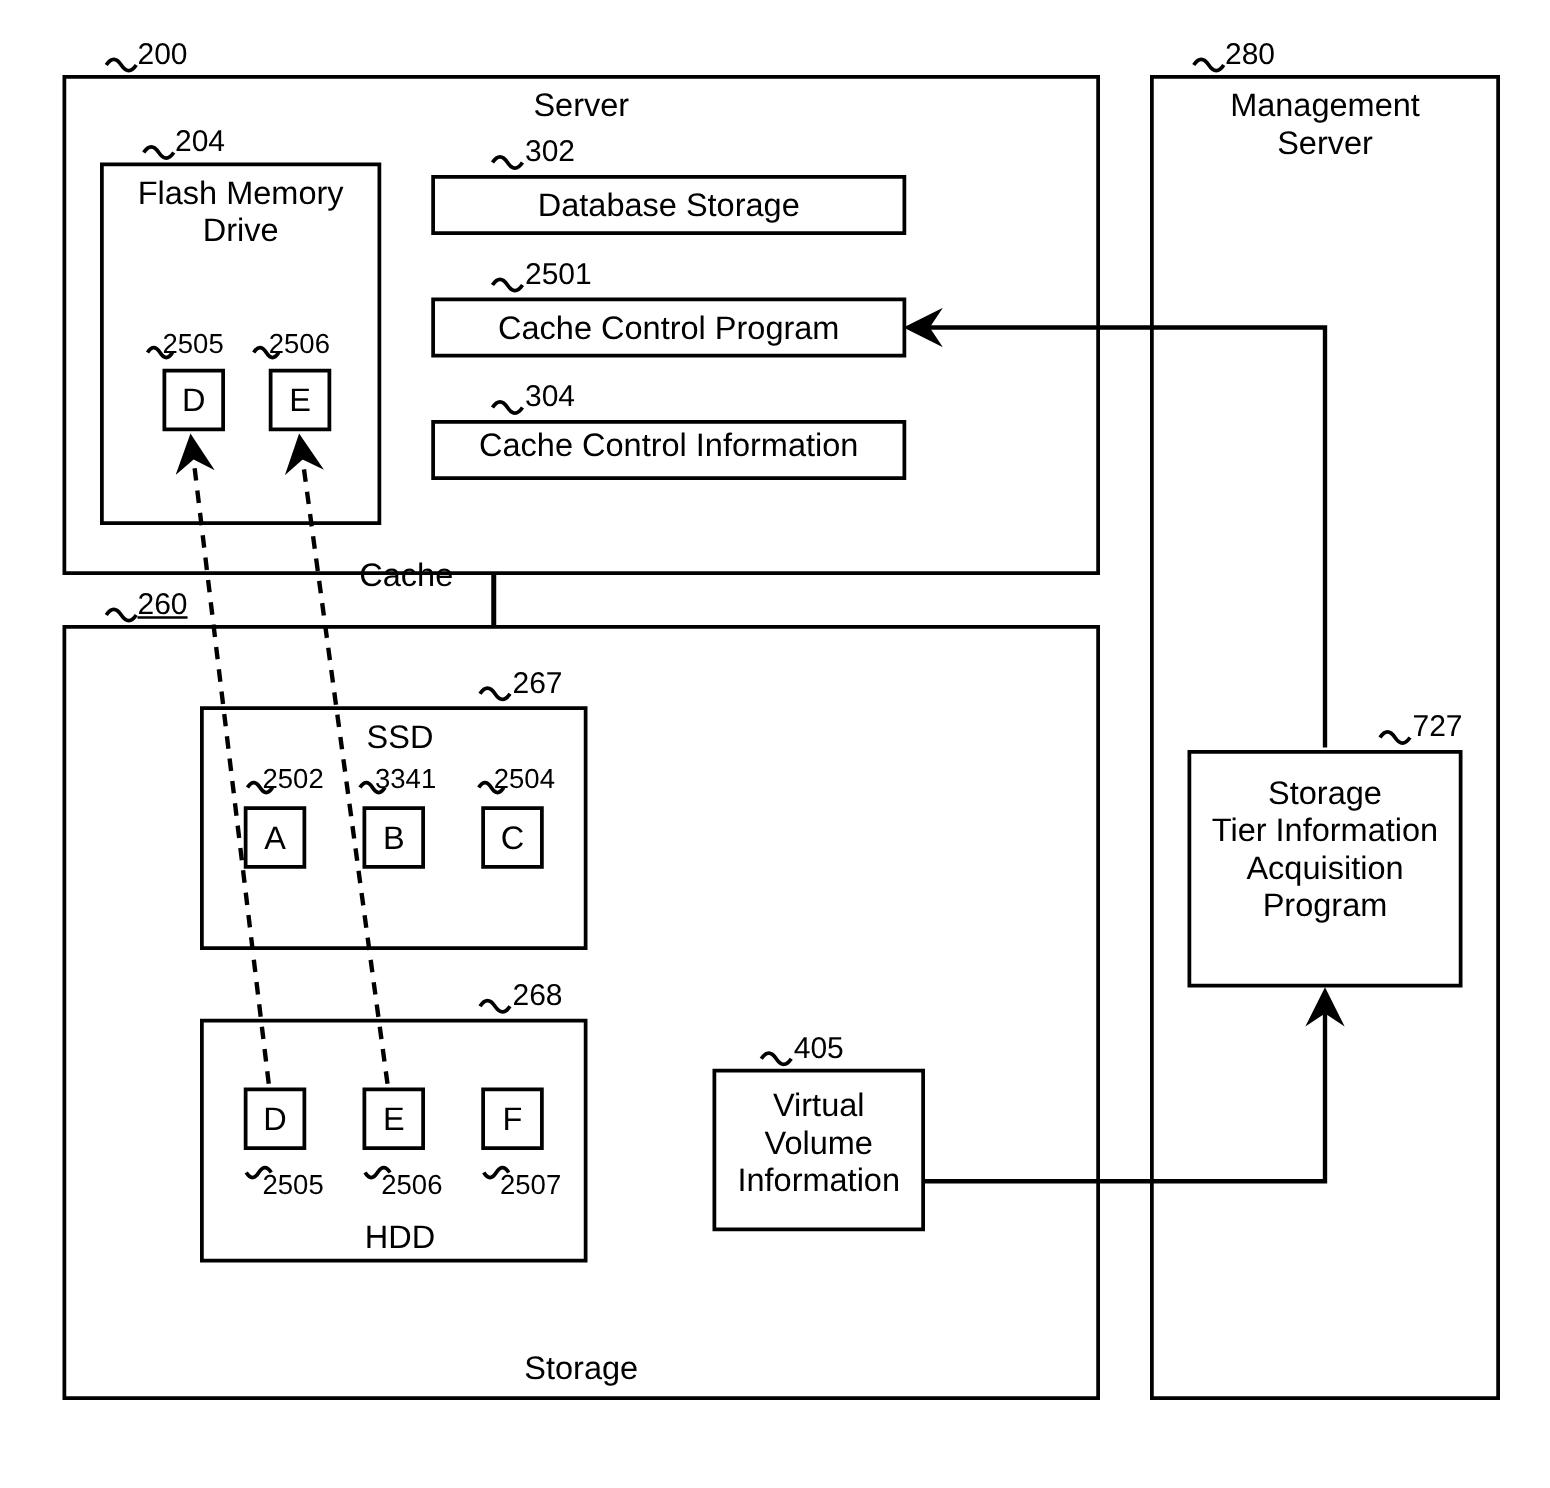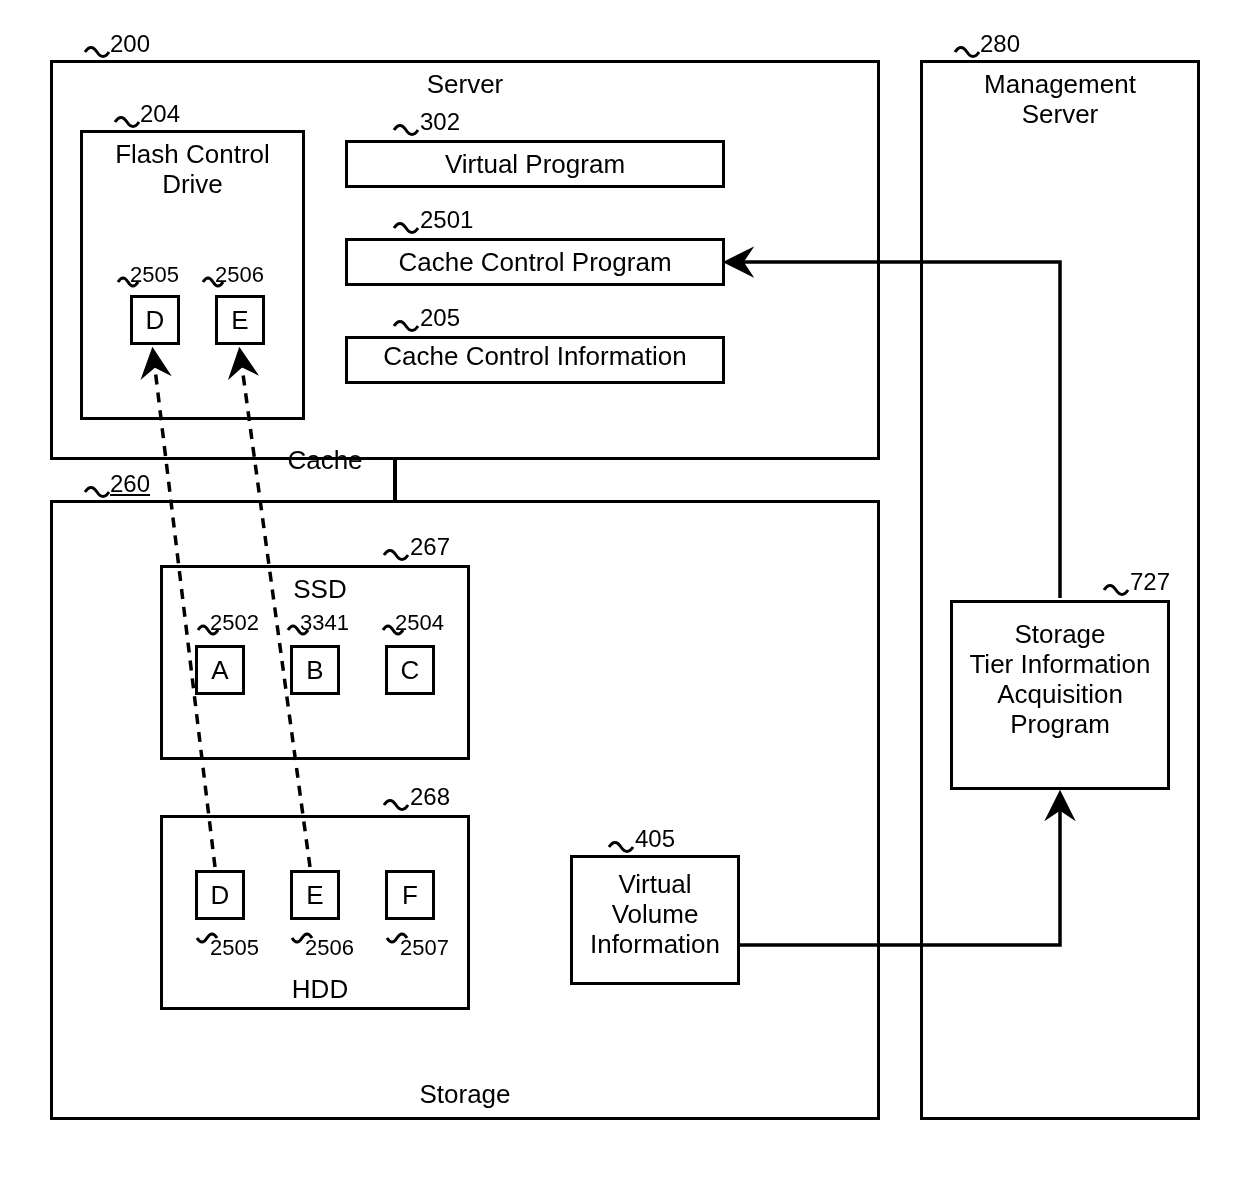--- a/index.html
+++ b/index.html
@@ -17,39 +17,39 @@
 </style>
 </head>
 <body>
 
 <div class="box" style="left:50px; top:60px; width:830px; height:400px;"></div>
 <div class="reflabel" style="left:110px; top:30px;">200</div>
 <div class="label" style="left:340px; top:70px; width:250px;">Server</div>
 
 <div class="box" style="left:80px; top:130px; width:225px; height:290px;"></div>
 <div class="reflabel" style="left:140px; top:100px;">204</div>
-<div class="label" style="left:85px; top:140px; width:215px; white-space:pre-line;">Flash Control
+<div class="label" style="left:85px; top:140px; width:215px; white-space:pre-line;">Flash Memory
 Drive</div>
 <div class="label" style="left:255px; top:422px; width:140px;margin-top:24px;">Cache</div>
 
 <div class="small" style="left:130px; top:295px;">D</div>
 <div class="reflabel" style="left:130px; top:262px; font-size:22px;">2505</div>
 <div class="small" style="left:215px; top:295px;">E</div>
 <div class="reflabel" style="left:215px; top:262px; font-size:22px;">2506</div>
 
 <div class="box" style="left:345px; top:140px; width:380px; height:48px;"></div>
 <div class="reflabel" style="left:420px; top:108px;">302</div>
-<div class="label" style="left:345px; top:150px; width:380px;">Virtual Program</div>
+<div class="label" style="left:345px; top:150px; width:380px;">Database Storage</div>
 
 <div class="box" style="left:345px; top:238px; width:380px; height:48px;"></div>
 <div class="reflabel" style="left:420px; top:206px;">2501</div>
 <div class="label" style="left:345px; top:248px; width:380px;">Cache Control Program</div>
 
 <div class="box" style="left:345px; top:336px; width:380px; height:48px;"></div>
-<div class="reflabel" style="left:420px; top:304px;">205</div>
+<div class="reflabel" style="left:420px; top:304px;">304</div>
 <div class="label" style="left:345px; top:342px; width:380px;">Cache Control Information</div>
 
 <div class="box" style="left:50px; top:500px; width:830px; height:620px;"></div>
 <div class="reflabel" style="left:110px; top:470px;text-decoration:underline;">260</div>
 <div class="label" style="left:340px; top:1080px; width:250px;">Storage</div>
 
 <div class="box" style="left:160px; top:565px; width:310px; height:195px;"></div>
 <div class="reflabel" style="left:410px; top:533px;">267</div>
 <div class="label" style="left:260px; top:575px; width:120px;">SSD</div>
 

